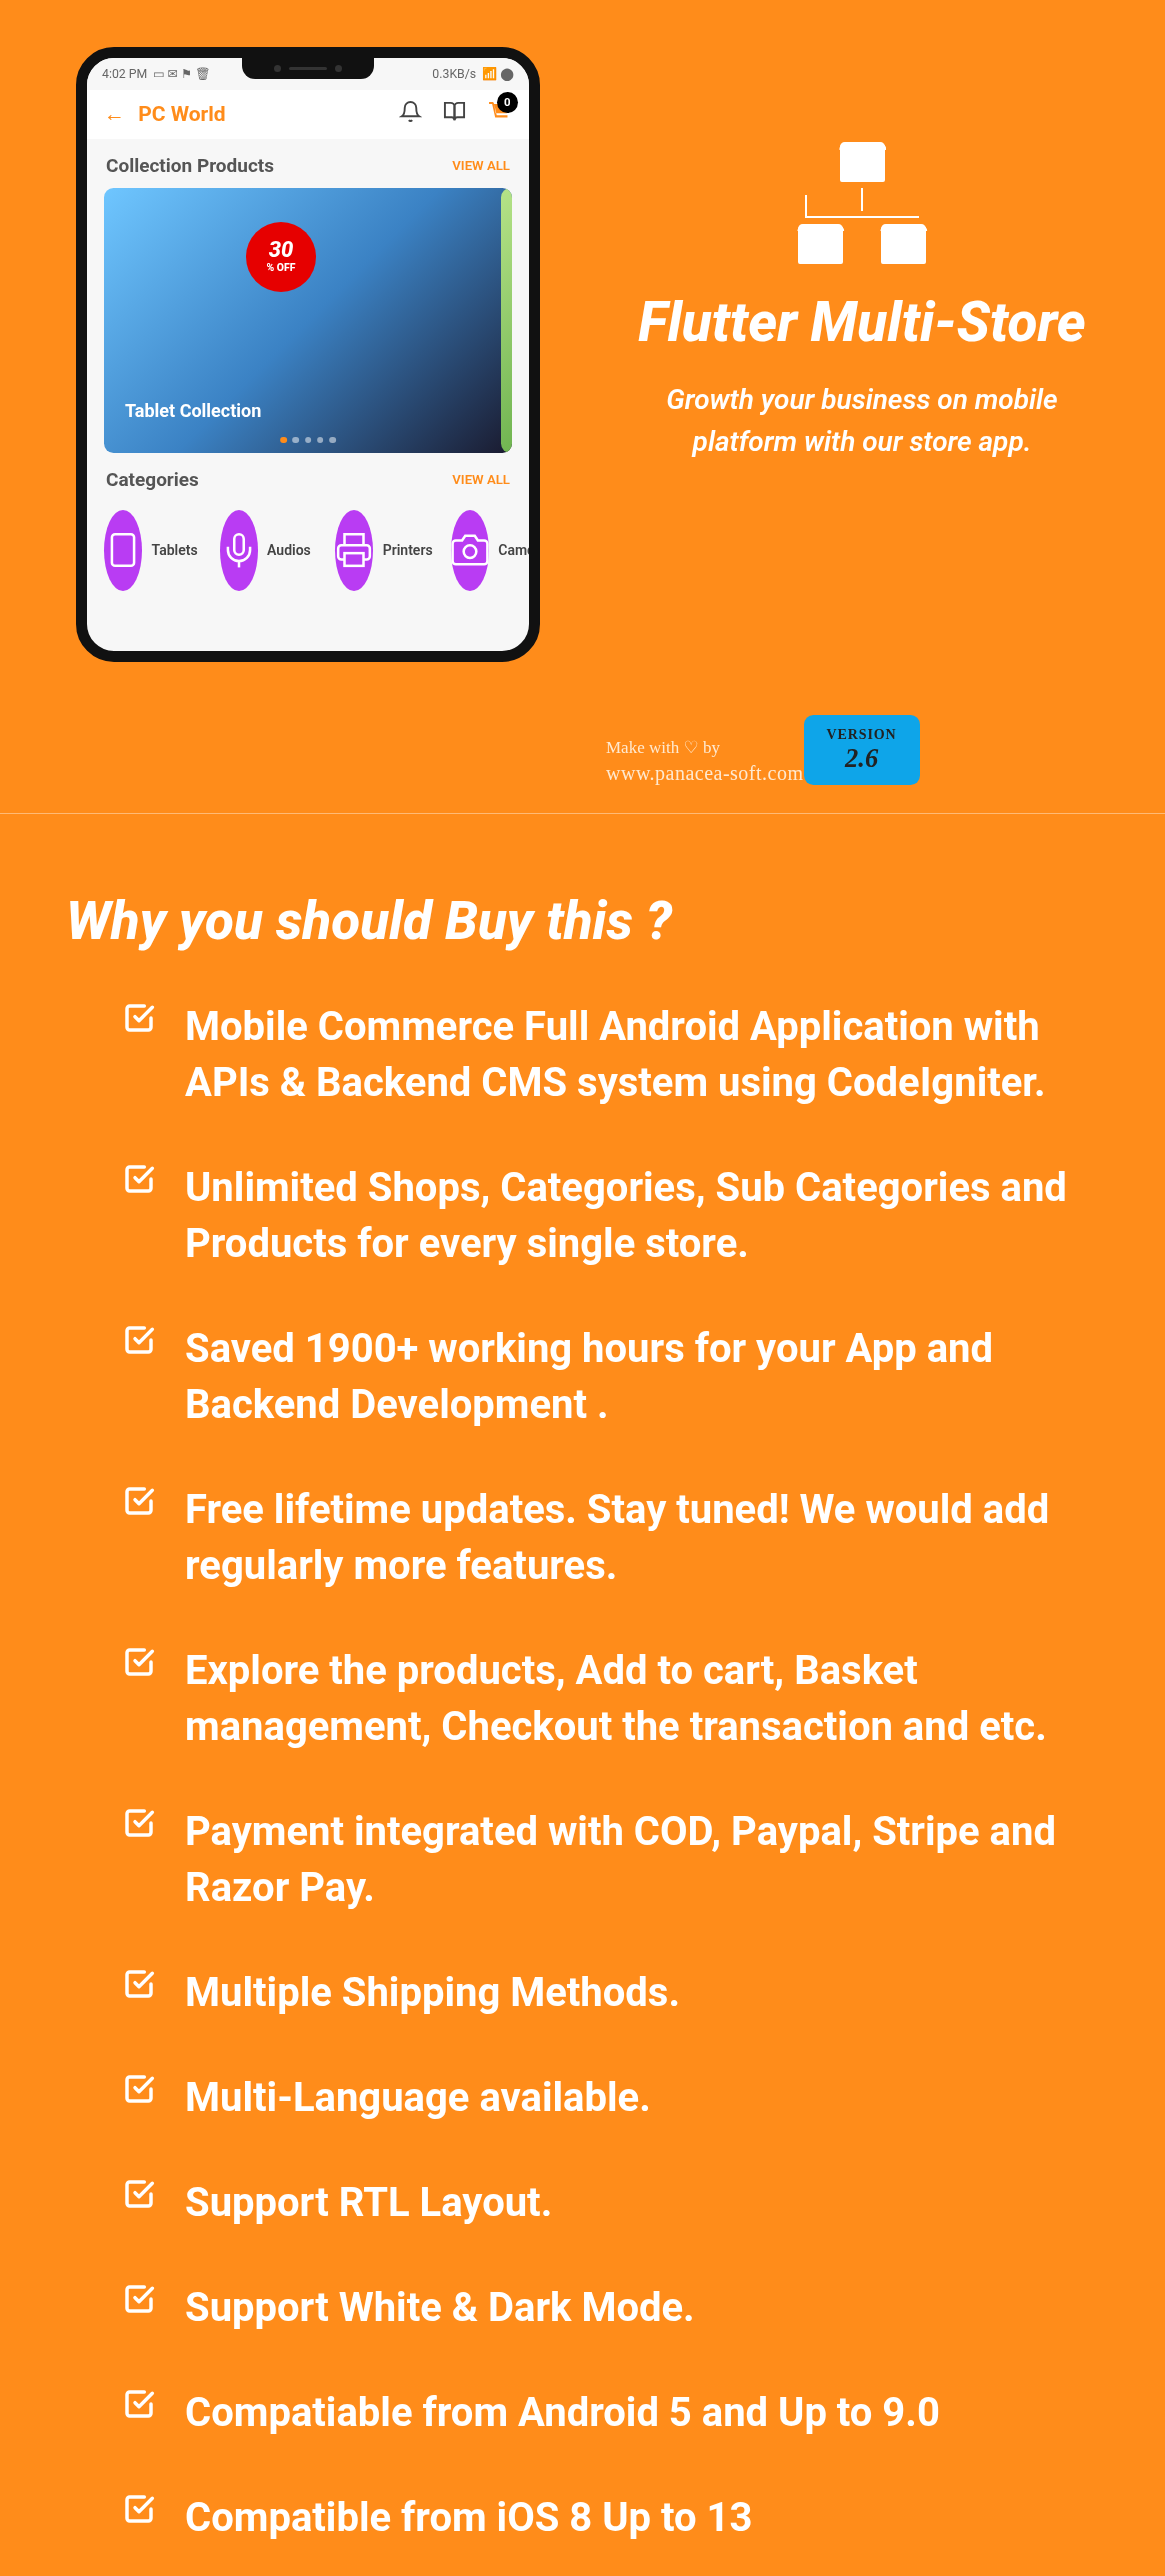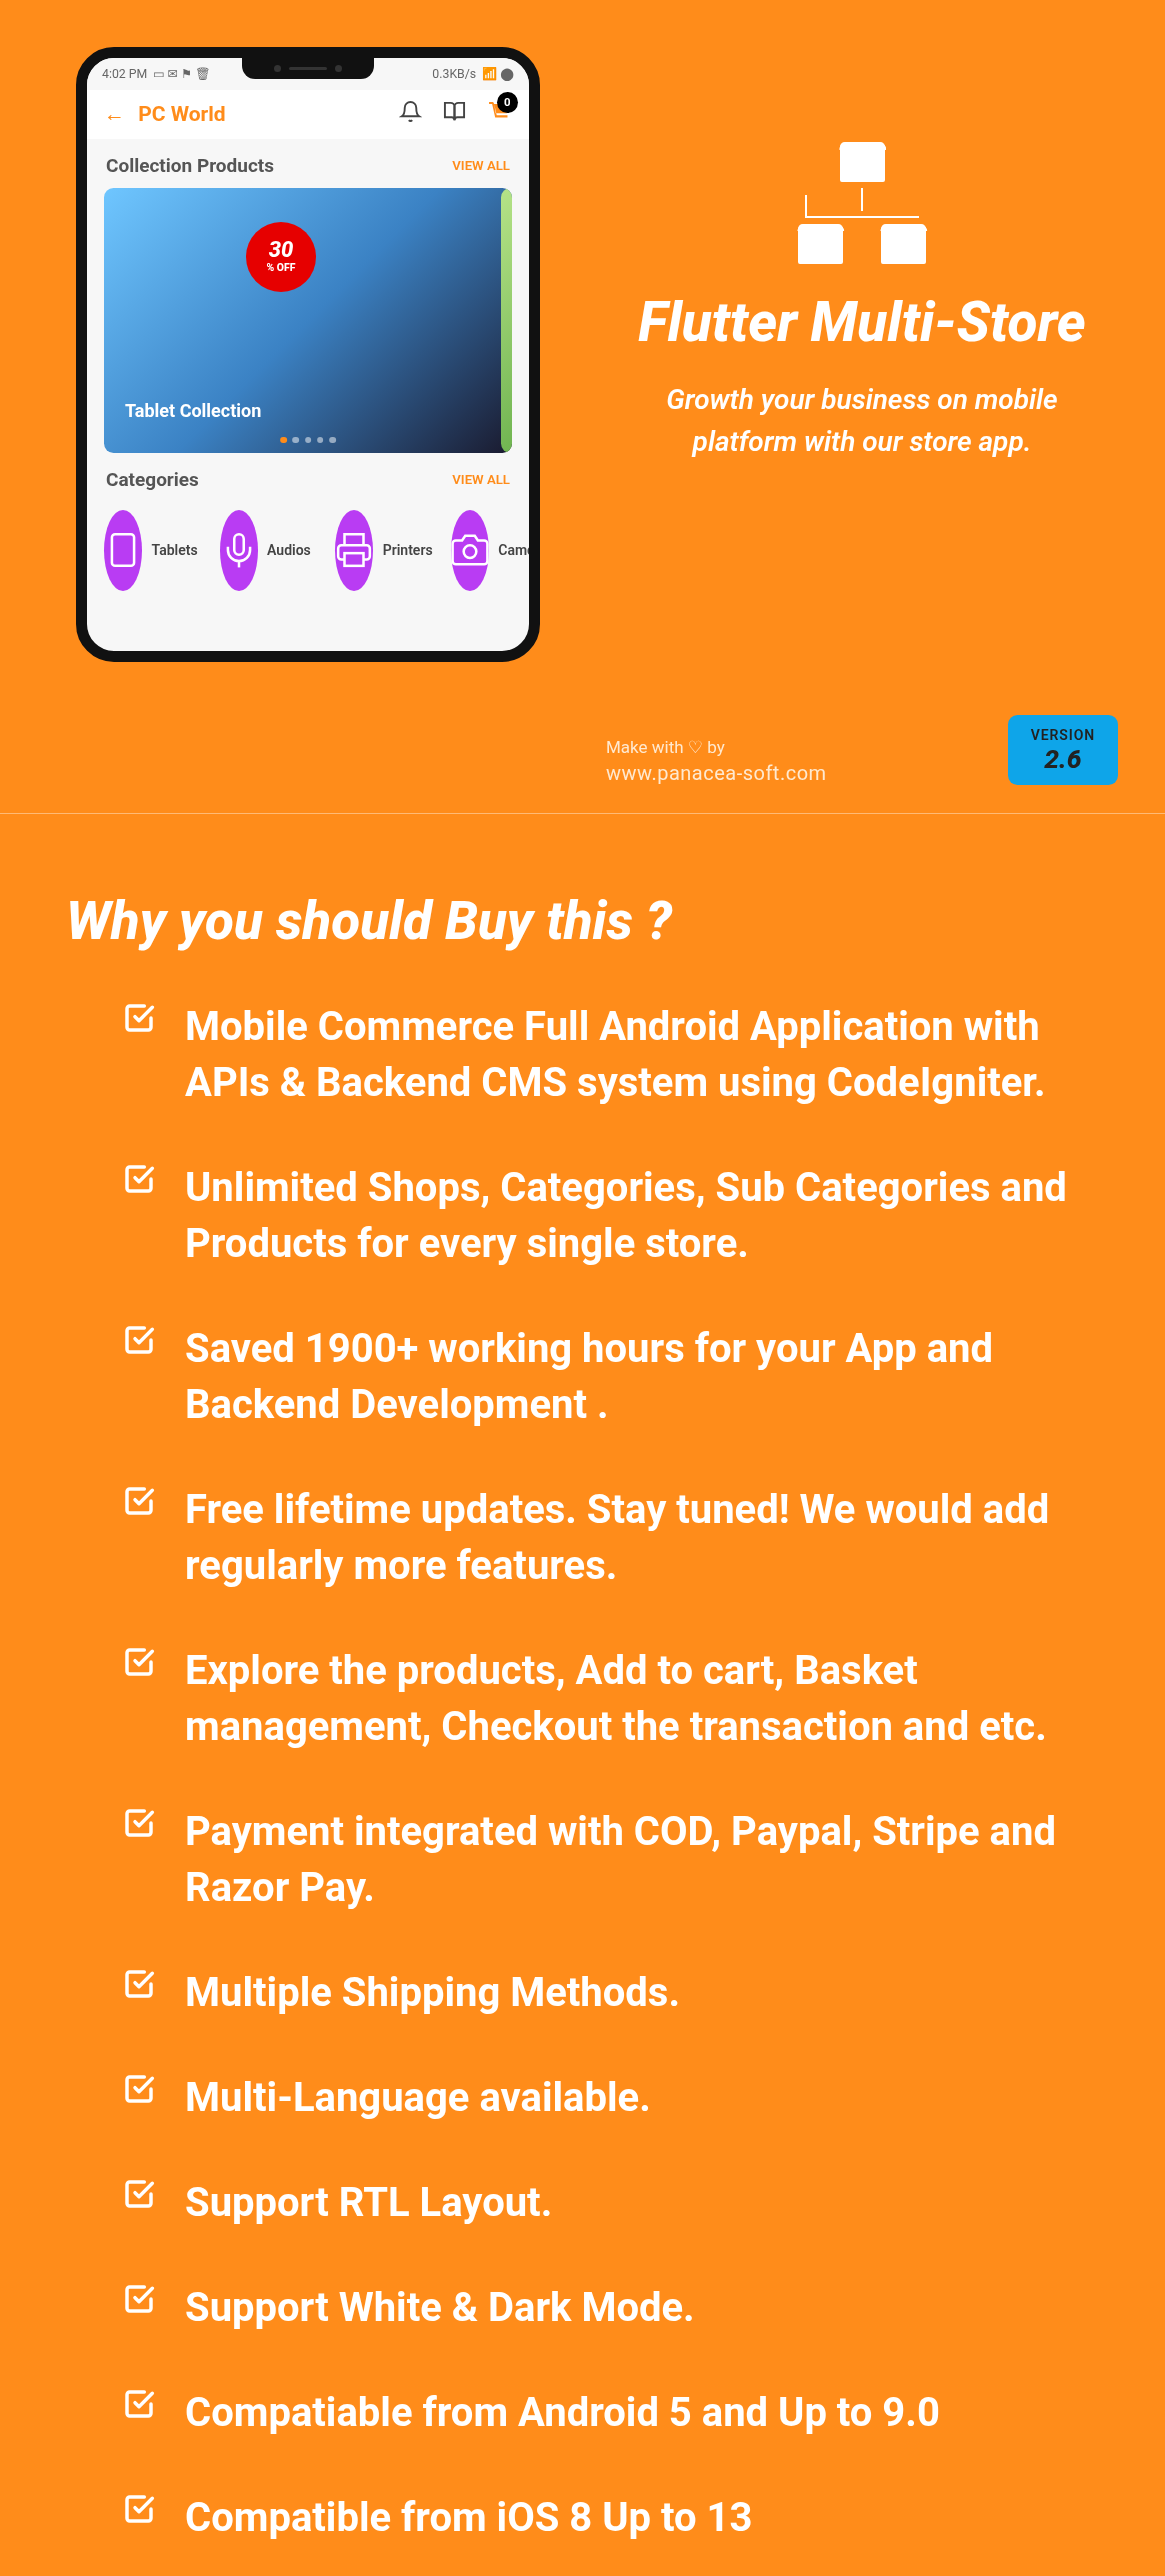--- a/index.html
+++ b/index.html
@@ -126,21 +126,21 @@
   .stores-connector::before, .stores-connector::after {
     content:''; position:absolute; width:1.9px; height:21px; background:#fff; top:-21px;
   }
   .vline { width:1.9px; height:23px; background:#fff; }
 
   .hero-title { font-size: 55px; font-weight: 800; font-style: italic; text-align: center; }
   .hero-sub { font-size: 28px; font-weight: 600; font-style: italic; text-align: center; margin-top: 24.6px; line-height: 1.5; max-width: 454px; }
 
   .hero-footer {
     position: absolute; bottom: 28px; left: 28px; right: 47px;
-    display: flex; justify-content: space-between; align-items: flex-end;
+    display: flex; justify-content: flex-start; align-items: flex-end; font-family: Liberation Serif, serif;
   }
   .made-with { font-size: 17px; color: #ffe9d0; }
   .made-with .url { display:block; font-size: 20px; margin-top: 3.8px; color: #ffe9d0; letter-spacing:0.5px;}
   .version-box {
     background: #0ea5e9; color: #222; border-radius: 9.5px; padding: 11.4px 23px;
     text-align: center;
   }
   .version-label { font-size: 14px; font-weight: 600; letter-spacing: 0.9px; }
   .version-num { font-size: 26.5px; font-style: italic; font-weight: 800; }
 

